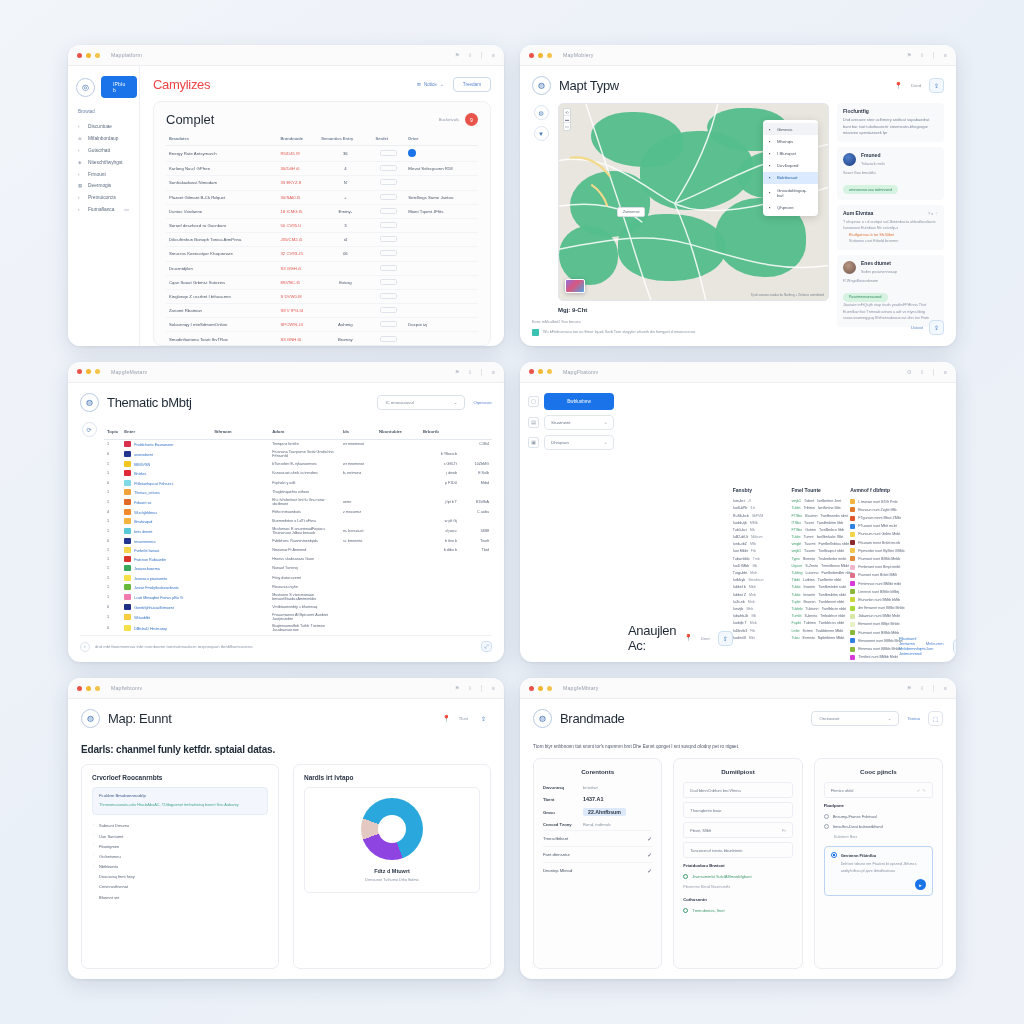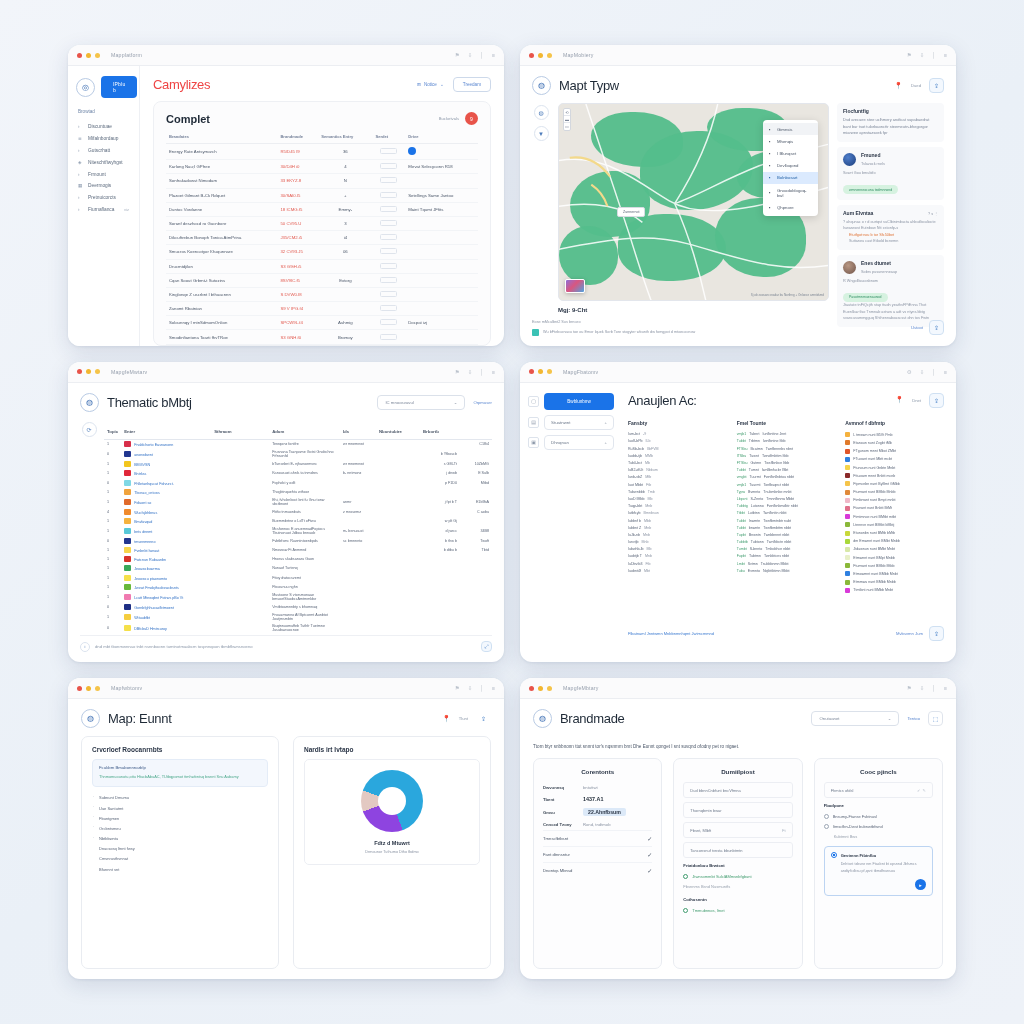--- a/index.html
+++ b/index.html
@@ -56,21 +56,21 @@
   .p1title { font-size:13px; color:#ef4444; letter-spacing:-.3px; filter:blur(.5px);}
   .p1acts { margin-left:auto; display:flex; align-items:center; gap:9px; }
   .ghost { font-size:4.6px; color:#5b87d0; display:flex; align-items:center;
            gap:3px; filter:blur(.45px); }
   .obtn { font-size:4.6px; color:#5b87d0; border:1px solid #cdd9ea;
           border-radius:4px; padding:4px 9px; filter:blur(.45px); }
 
   .card { background:#fcfcfd; border:1px solid #eef0f4; border-radius:8px;
           flex:1; padding:10px 12px; min-height:0; position:relative; }
   .cardhd { display:flex; align-items:center; margin-bottom:7px; }
-  .cardttl { font-size:11px; color:#1f2a37; font-weight:bold; filter:blur(.5px); }
+  .cardttl { font-size:13px; color:#1f2a37; font-weight:normal; filter:blur(.5px); }
   .cardhd .rt { margin-left:auto; display:flex; align-items:center; gap:6px; }
   .mini { font-size:4.2px; color:#8d99aa; filter:blur(.5px); }
   .badge { width:13px;height:13px;border-radius:50%;background:#e8544a;color:#fff;
            font-size:5px;display:flex;align-items:center;justify-content:center;
            filter:blur(.4px); }
   .bluedot{ width:8px;height:8px;border-radius:50%;background:#1a73e8;
             display:inline-block; filter:blur(.4px); }
 
   table.t1 { width:100%; border-collapse:collapse; }
   table.t1 th { font-size:4.1px; color:#76829a; text-align:left; font-weight:bold;
@@ -172,22 +172,22 @@
   .p4side{ width:102px; flex:0 0 102px; padding:10px 8px; }
   .p4btn { background:#1a73e8; color:#fff; border-radius:4px; font-size:4.6px;
            padding:6px 0; text-align:center; filter:blur(.5px); }
   .p4row { display:flex; align-items:center; gap:5px; margin-bottom:5px; }
   .p4ic { width:11px;height:11px;border:1px solid #dde3ec;border-radius:2px;
           display:flex;align-items:center;justify-content:center;color:#8d99aa;
           font-size:5px; flex:0 0 11px; filter:blur(.35px); }
   .p4field{ flex:1; border:1px solid #e1e6ee; border-radius:4px; font-size:4.4px;
             color:#6f7b8d; padding:4px 6px; display:flex; filter:blur(.5px); }
   .p4field .cv{ margin-left:auto; color:#9aa4b2; }
-  .p4main{ flex:1; padding:10px 12px 16px 6px; min-width:0; display:flex;
-           flex-direction:column; }
+  .p4main{ flex:1; padding:10px 12px 1px 6px; min-width:0; display:flex;
+           flex-direction:row;align-items:flex-end; }
   .p4cols{ display:flex; gap:10px; flex:1; min-height:0; margin-top:4px; }
   .p4col{ flex:1; min-width:0; }
   .p4ch { font-size:5px; color:#2b3647; font-weight:bold; margin-bottom:5px;
           filter:blur(.5px); }
   .p4li { display:flex; align-items:center; gap:3px; font-size:3.6px;
           color:#5a6578; padding:1.6px 0; filter:blur(.6px); white-space:nowrap; }
   .p4li .gn{ color:#3f9b6d; }
   .p4li .sq{ width:5px;height:5px;border-radius:1px; flex:0 0 5px; }
   .p4foot{ display:flex; align-items:center; padding:5px 0; }
   .p4foot .lnk{ font-size:4px; color:#3b7ad0; filter:blur(.55px); }
@@ -1243,20 +1243,21 @@
           <div class="ring">
               <i>◍</i>
             </div>
           <div class="p2title">Map: Eunnt</div>
           <div class="rt">
             <span class="redic">📍</span>
             <span class="mini">Tlunt</span>
             <span class="sqbtn" style="border:none;background:none">⇪</span>
           </div>
         </div>
+        <div class="p5lead">Edarls: chanmel funly ketfdr. sptaial datas.</div>
         <div class="p5cols">
           <div class="p5card">
             <div class="p5ct">Crvcrloef Roocanrnbts</div>
             <div class="p5hl">
               <div class="h">Fcukbm  Bmabonnnarblp</div>
               <div class="p">Thnmomuounotu,ottu  HtucbAbuAC, TUtbqpomot ttmhwbntsq  bwnnt  Snu  Aubamy</div>
             </div>
             <div id="w5items">
                 <div class="p5li">Subnunt  Dmumu</div>
                 <div class="p5li">Uue  Santutmt</div>

